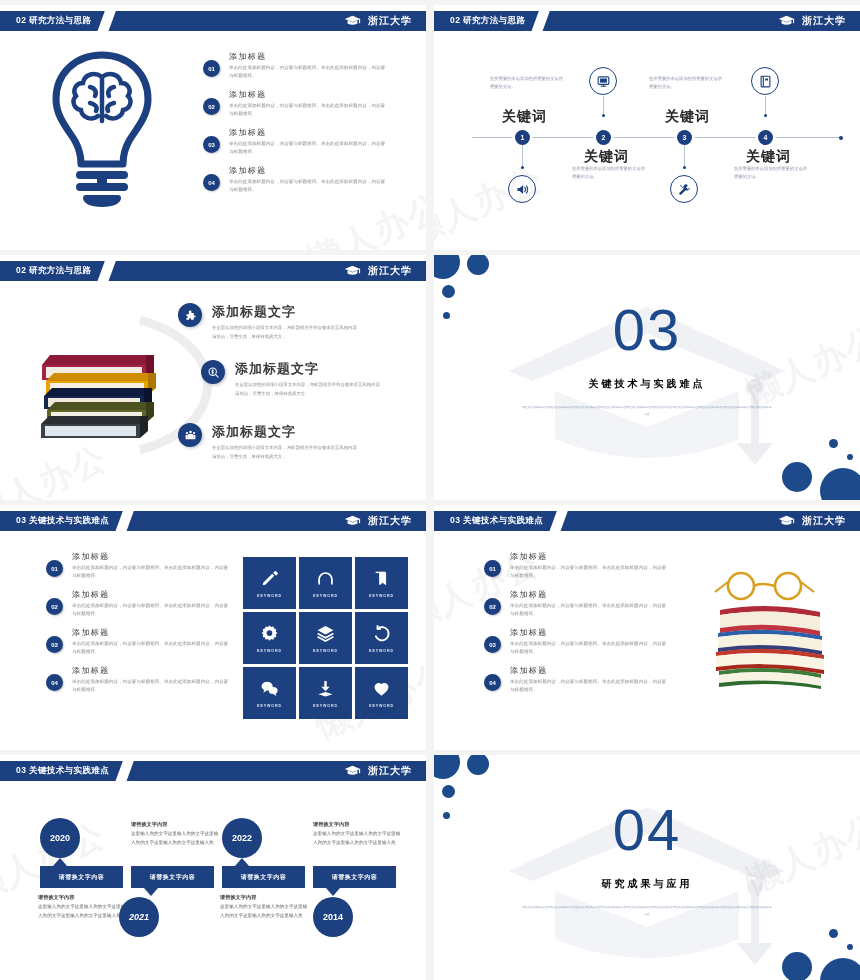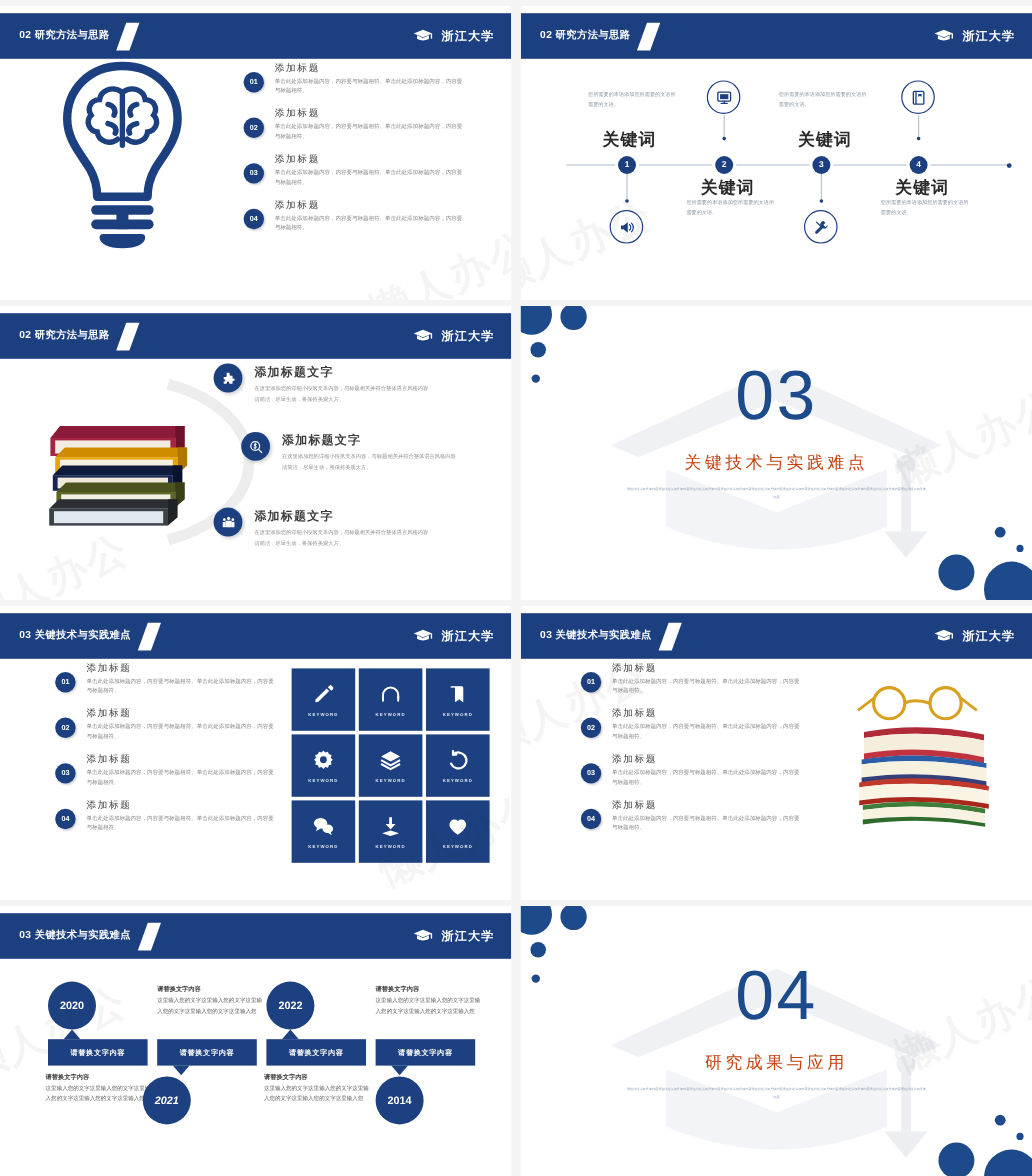--- a/index.html
+++ b/index.html
@@ -20,21 +20,21 @@
   }
   .slide {
     position: relative;
     background: #ffffff;
     overflow: hidden;
   }
 
   
   .hdr {
     position: absolute; top: 6px; left: 0; right: 0;
-    height: 38px;
+    height: 20px;
     background: #1c3f80;
     display: flex; align-items: center;
   }
   .hdr-title {
     color: #ffffff; font-size: 8.5px; font-weight: bold;
     margin-left: 16px; letter-spacing: .4px; white-space: nowrap;
   }
   .hdr-slash {
     width: 11px; height: 23px; margin-left: 10px;
     background: #ffffff;
@@ -89,37 +89,37 @@
   
   .bookstack { position: absolute; left: 36px; top: 88px; }
   .irow { position: absolute; display: flex; align-items: flex-start; }
   .iball {
     width: 24px; height: 24px; border-radius: 50%;
     background: #1c3f80; flex: 0 0 auto;
     display: flex; align-items: center; justify-content: center;
     box-shadow: 1.5px 1.5px 3px rgba(0,0,0,.2);
   }
   .itext { margin-left: 10px; }
-  .ititle { font-size: 10px; color: #3d3d3d; font-weight: bold; letter-spacing: 1px; margin-bottom: 3px; }
+  .ititle { font-size: 13px; color: #3d3d3d; font-weight: bold; letter-spacing: 1px; margin-bottom: 3px; }
   .ibody { font-size: 4.4px; color: #8d8d8d; line-height: 1.95; width: 148px; }
   .arc { position: absolute; left: 120px; top: 60px; }
 
   
   .sec { background: #fff; }
   .sec .bigcap { position: absolute; left: 50%; top: 44px; transform: translateX(-50%); }
   .sec-num {
     position: absolute; left: 0; right: 0; top: 46px;
     text-align: center;
     font-size: 58px; color: #1c4a8a; font-weight: 300;
     letter-spacing: 2px; line-height: 1;
   }
   .sec-title {
     position: absolute; left: 0; right: 0; top: 122px;
-    text-align: center; font-size: 14px; color: #c2410c;
-    font-weight: normal; letter-spacing: 3px;
+    text-align: center; font-size: 10px; color: #000000;
+    font-weight: bold; letter-spacing: 3px;
   }
   .sec-sub {
     position: absolute; left: 50%; transform: translateX(-50%); top: 150px;
     width: 250px; text-align: center;
     font-size: 2.6px; color: #93a2ba; line-height: 2.6; word-break: break-all;
   }
   .blob { position: absolute; border-radius: 50%; background: #1c4a8a; }
   .blob-tl-1 { width: 34px; height: 34px; left: -8px; top: -10px; }
   .blob-tl-2 { width: 22px; height: 22px; left: 33px; top: -2px; }
   .blob-tl-3 { width: 13px; height: 13px; left: 8px; top: 30px; }

